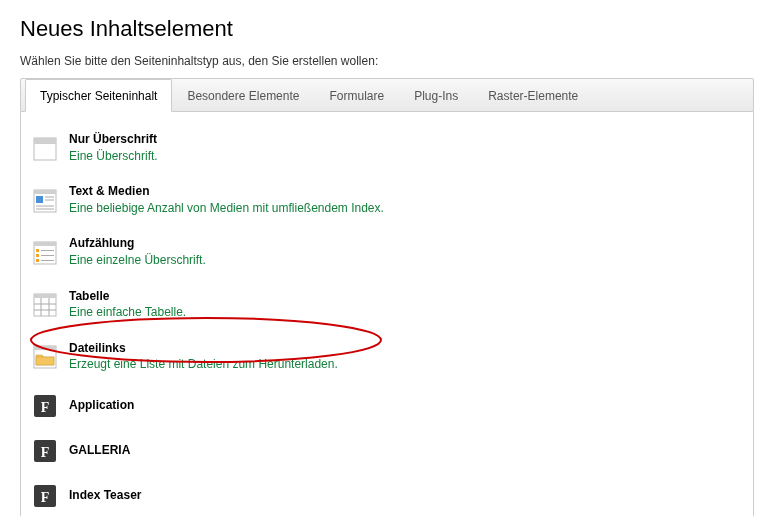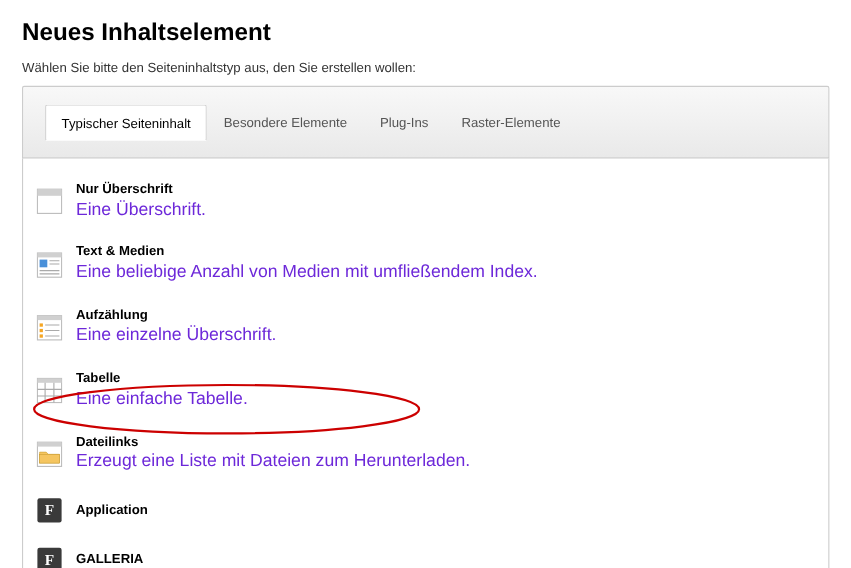--- a/index.html
+++ b/index.html
@@ -9,33 +9,33 @@
     font-size: 12px;
     color: #333;
     background: #fff;
     width: 774px;
     box-sizing: border-box;
   }
   h1 {
     font-family: "Trebuchet MS", "Lucida Grande", sans-serif;
     font-size: 22px;
     margin: 0 0 12px 0;
-    font-weight: bold;
+    font-weight: normal;
     color: #000;
   }
   .intro {
     margin: 12px 0 10px 0;
     color: #333;
   }
   .tabs-bar {
     border: 1px solid #ccc;
     background: linear-gradient(#f8f8f8, #e9e9e9);
     display: flex;
-    align-items: flex-start;
-    padding: 16px;
+    align-items: center;
+    padding: 0;
     height: 32px;
     position: relative;
     border-top-left-radius: 2px;
     border-top-right-radius: 2px;
   }
   .tab {
     padding: 9px 14px 8px 14px;
     font-size: 12px;
     color: #555;
     cursor: pointer;
@@ -72,23 +72,23 @@
     margin-right: 12px;
     margin-top: 1px;
   }
   .item-text .title {
     font-weight: bold;
     font-size: 12px;
     line-height: 1.3;
     color: #000;
   }
   .item-text .desc {
-    font-size: 16px;
+    font-size: 12px;
     line-height: 1.3;
-    color: #6d28d9;
+    color: #15803d;
     margin-top: 1px;
   }
   .sep-space { height: 8px; }
 
   
   .ic { width: 24px; height: 24px; display: block; }
   .ic-box { fill: #fff; stroke: #bbb; stroke-width: 1; }
   .ic-bar { fill: #d0d0d0; }
   .ic-line { stroke: #aaa; stroke-width: 1; }
   .ic-media { fill: #4a90d9; }
@@ -106,20 +106,21 @@
 </style>
 </head>
 <body>
 
 <h1>Neues Inhaltselement</h1>
 <p class="intro">Wählen Sie bitte den Seiteninhaltstyp aus, den Sie erstellen wollen:</p>
 
 <div class="tabs-bar">
   <div class="tab active"><span>Typischer Seiteninhalt</span></div>
   <div class="tab"><span>Besondere Elemente</span></div>
+  <div class="tab"><span>Formulare</span></div>
   <div class="tab"><span>Plug-Ins</span></div>
   <div class="tab"><span>Raster-Elemente</span></div>
 </div>
 
 <div class="panel">
 
   <div class="item">
     <span class="item-icon">
       <svg class="ic" viewBox="0 0 24 24">
           <rect class="ic-box" x="1" y="1" width="22" height="22"></rect>

